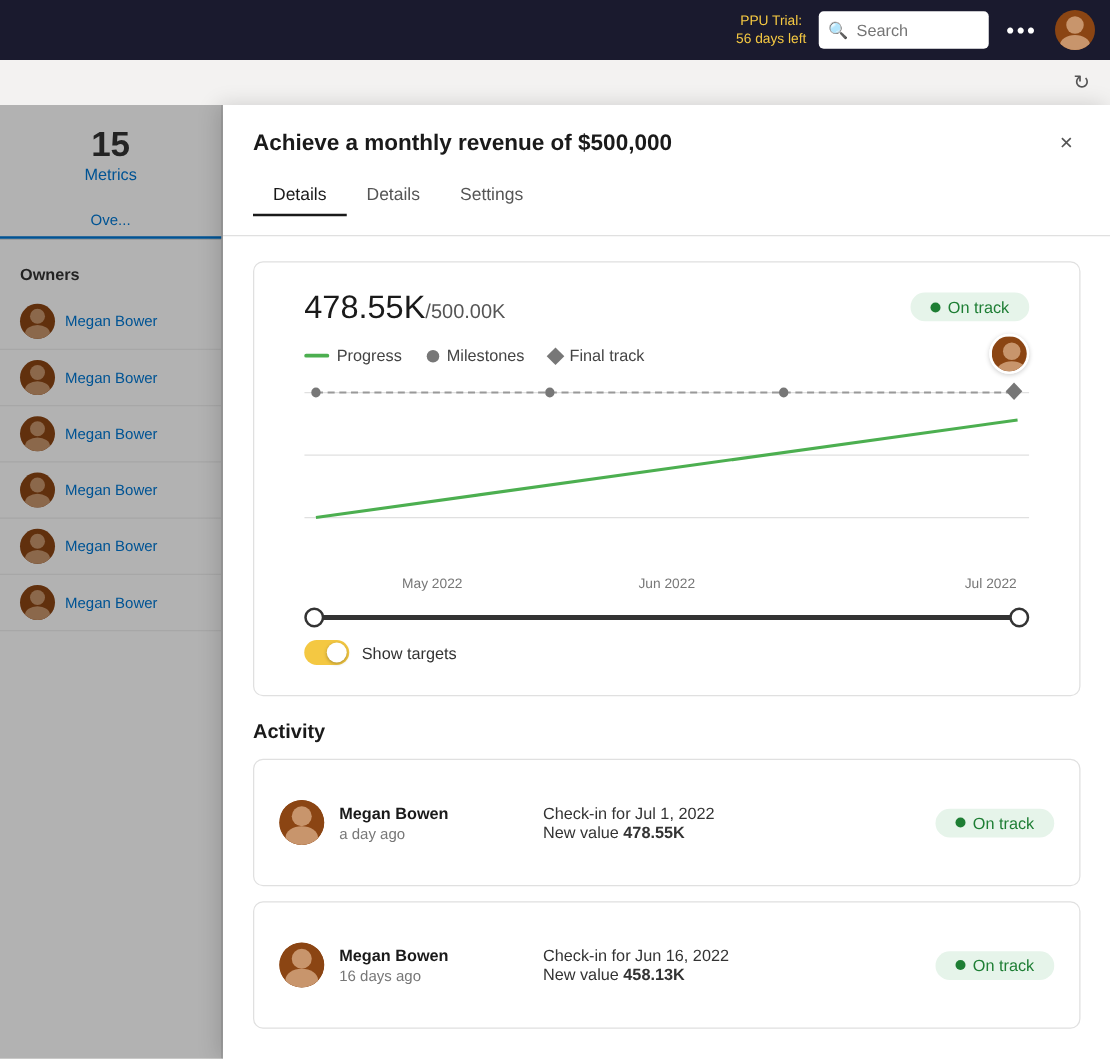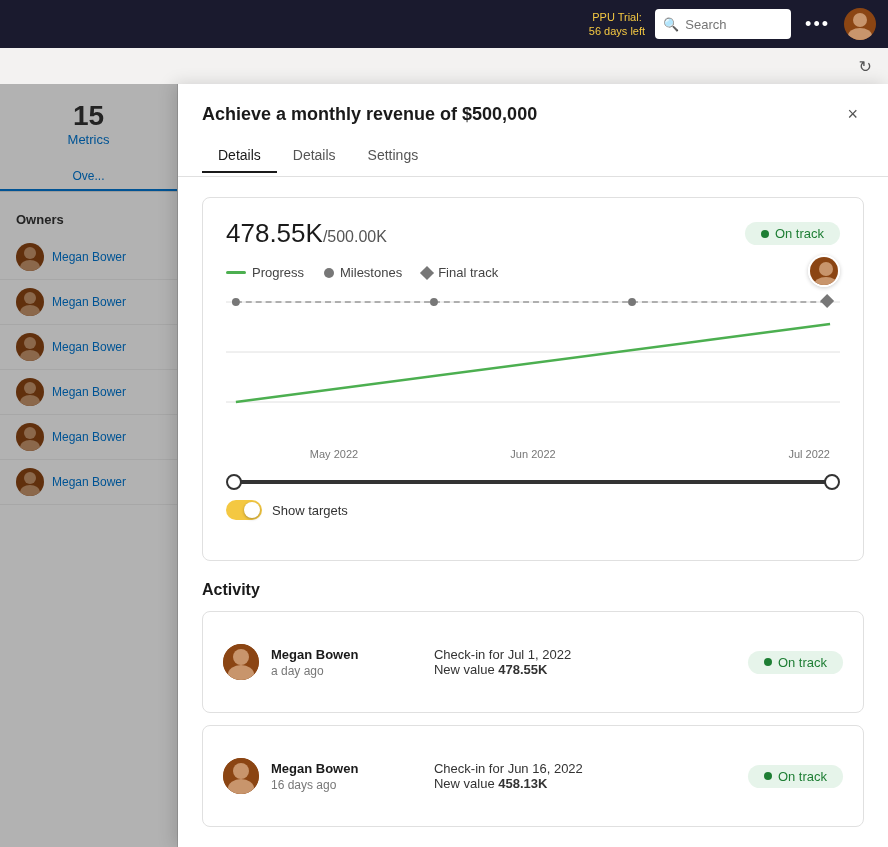--- a/index.html
+++ b/index.html
@@ -162,21 +162,21 @@
       right: 0;
       bottom: 0;
       background: #fff;
       z-index: 20;
       display: flex;
       flex-direction: column;
       box-shadow: -4px 0 16px rgba(0,0,0,0.15);
       overflow-y: auto;
     }
     .modal-header {
-      padding: 18px 24px 4px;
+      padding: 18px 24px 16px;
       border-bottom: 1px solid #e0e0e0;
       flex-shrink: 0;
     }
     .modal-title-row {
       display: flex;
       align-items: center;
       justify-content: space-between;
       margin-bottom: 12px;
     }
     .modal-title {
@@ -209,21 +209,21 @@
     .modal-body {
       padding: 20px 24px;
       flex: 1;
     }
 
     
     .stats-card {
       background: #fff;
       border: 1px solid #e0e0e0;
       border-radius: 8px;
-      padding: 20px 23px;
+      padding: 20px 40px;
       margin-bottom: 20px;
     }
     .stats-top {
       display: flex;
       align-items: center;
       justify-content: space-between;
       margin-bottom: 16px;
     }
     .stats-value {
       font-size: 26px;
@@ -301,21 +301,21 @@
       cursor: pointer;
     }
     .range-thumb-left { left: -8px; }
     .range-thumb-right { right: -8px; }
 
     
     .toggle-row {
       display: flex;
       align-items: center;
       gap: 10px;
-      margin-bottom: 20px;
+      margin-bottom: 4px;
     }
     .toggle {
       width: 36px; height: 20px;
       background: #f4c842;
       border-radius: 10px;
       position: relative;
       cursor: pointer;
     }
     .toggle-knob {
       width: 16px; height: 16px;

